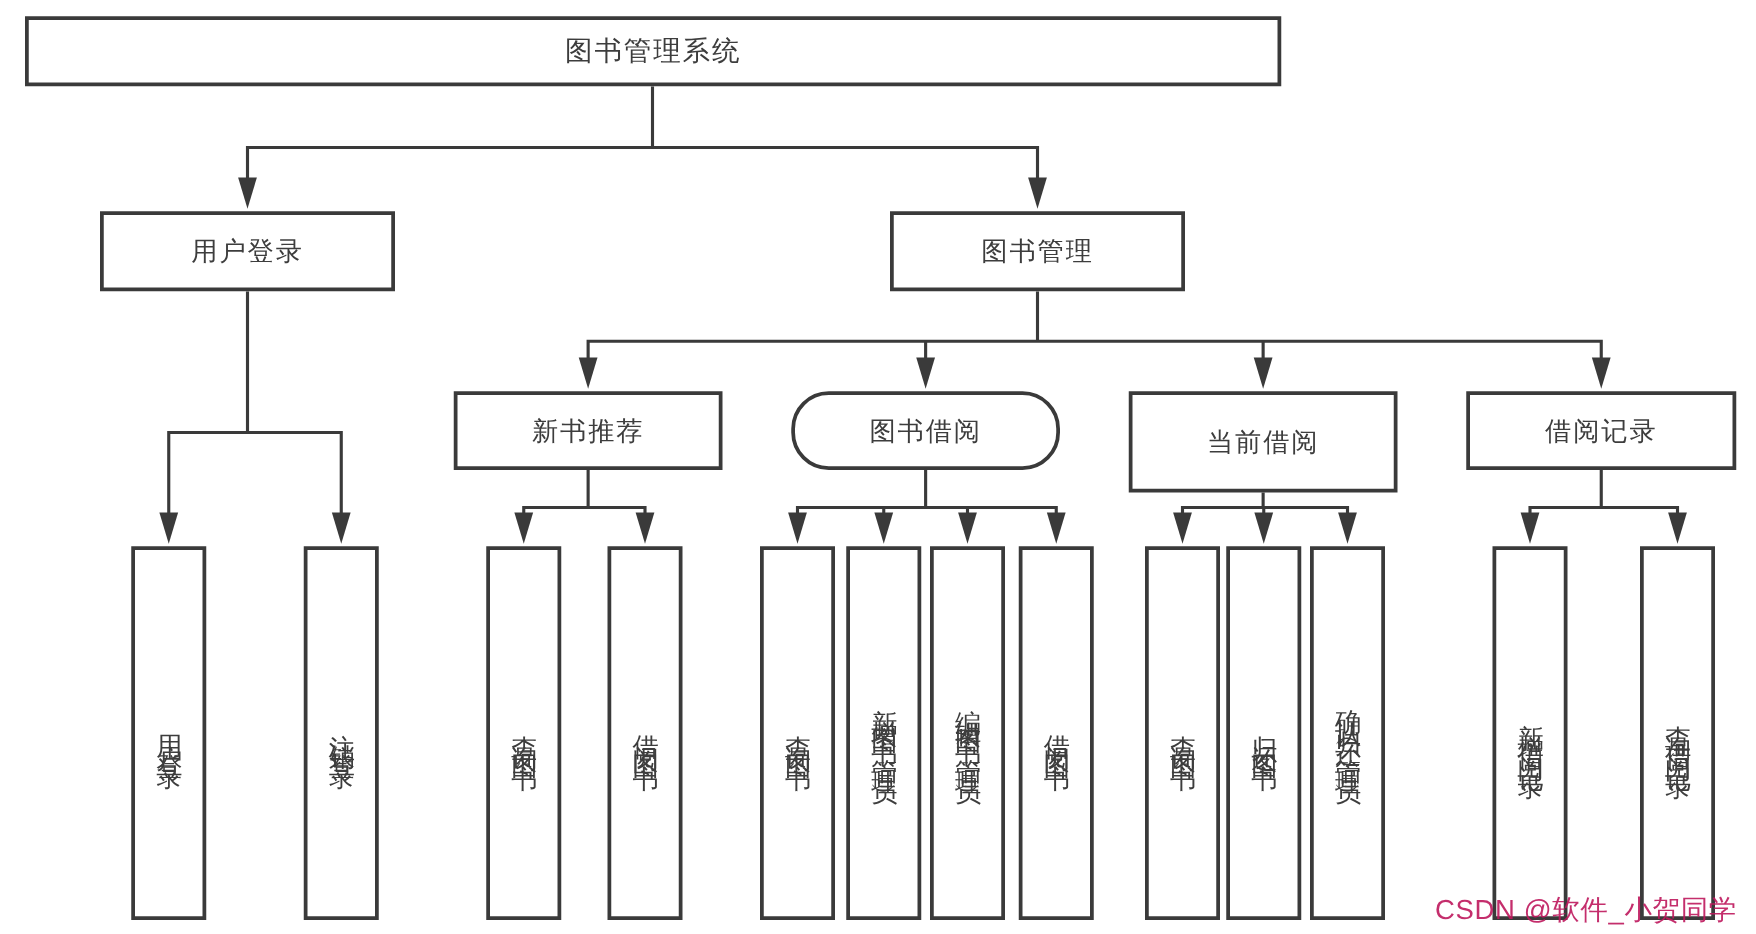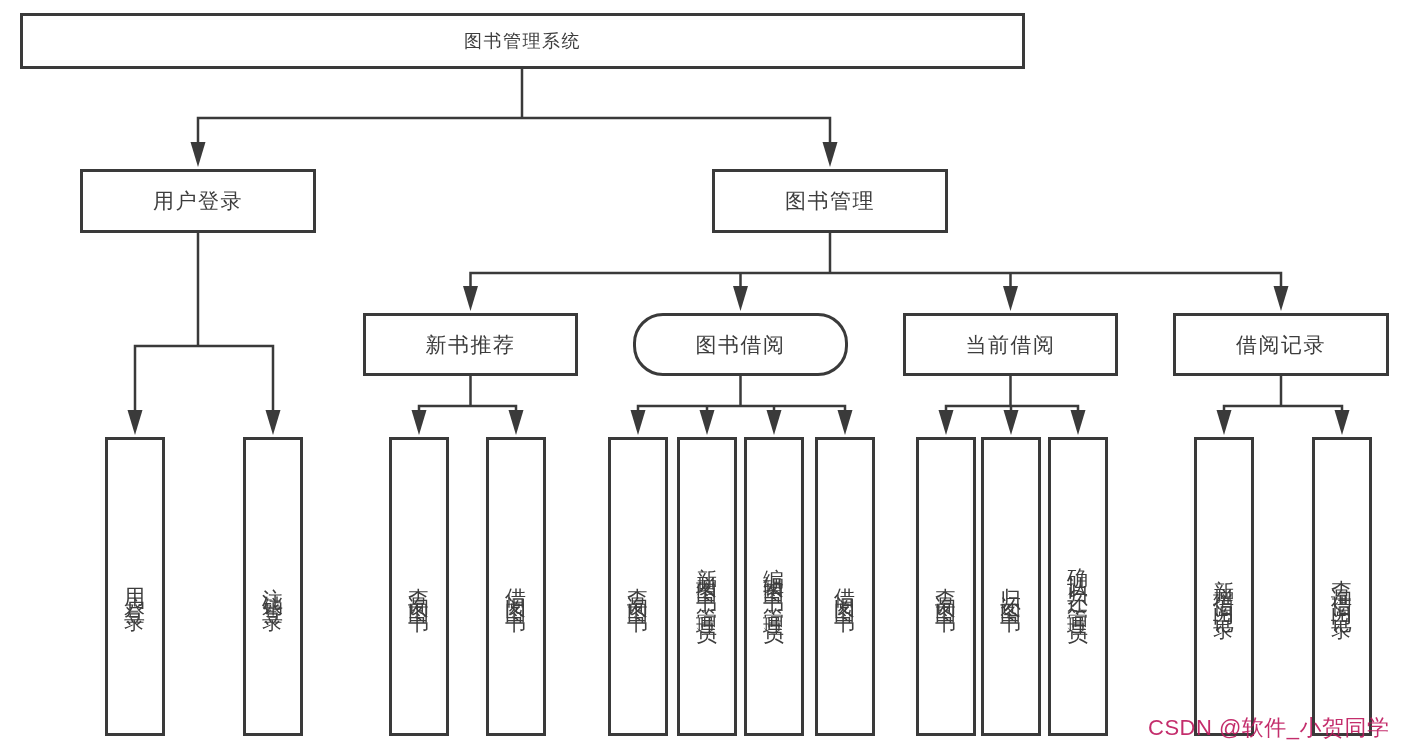--- a/index.html
+++ b/index.html
@@ -40,21 +40,21 @@
     align-items: center;
     justify-content: center;
     color: #3d3d3d;
   }
   .h-node .lbl {
     font-size: 21px;
     letter-spacing: 1.5px;
     white-space: nowrap;
   }
   .root-node .lbl {
-    font-size: 18px;
+    font-size: 22px;
     letter-spacing: 1.5px;
   }
   .v-node {
     width: 60px;
     top: 437px;
     height: 299px;
   }
   .v-node .vlbl {
     writing-mode: vertical-rl;
     text-orientation: mixed;
@@ -152,21 +152,21 @@
   <div class="box h-node" style="left:363px; top:313px; width:215px; height:63px;">
     <span class="lbl">新书推荐</span>
   </div>
 
   <div class="box h-node" style="left:712px; top:169px; width:236px; height:64px;">
     <span class="lbl">图书管理</span>
   </div>
   <div class="box h-node" style="left:633px; top:313px; width:215px; height:63px;border-radius:30px;">
     <span class="lbl">图书借阅</span>
   </div>
-  <div class="box h-node" style="left:903px; top:313px; width:215px; height:63px;">
+  <div class="box h-node" style="left:903px; top:313px; width:215px; height:81px;">
     <span class="lbl">当前借阅</span>
   </div>
   <div class="box h-node" style="left:1173px; top:313px; width:216px; height:63px;">
     <span class="lbl">借阅记录</span>
   </div>
 
   <div class="box v-node" style="left:105px;">
     <span class="vlbl">用户登录</span>
   </div>
   <div class="box v-node" style="left:243px;">

